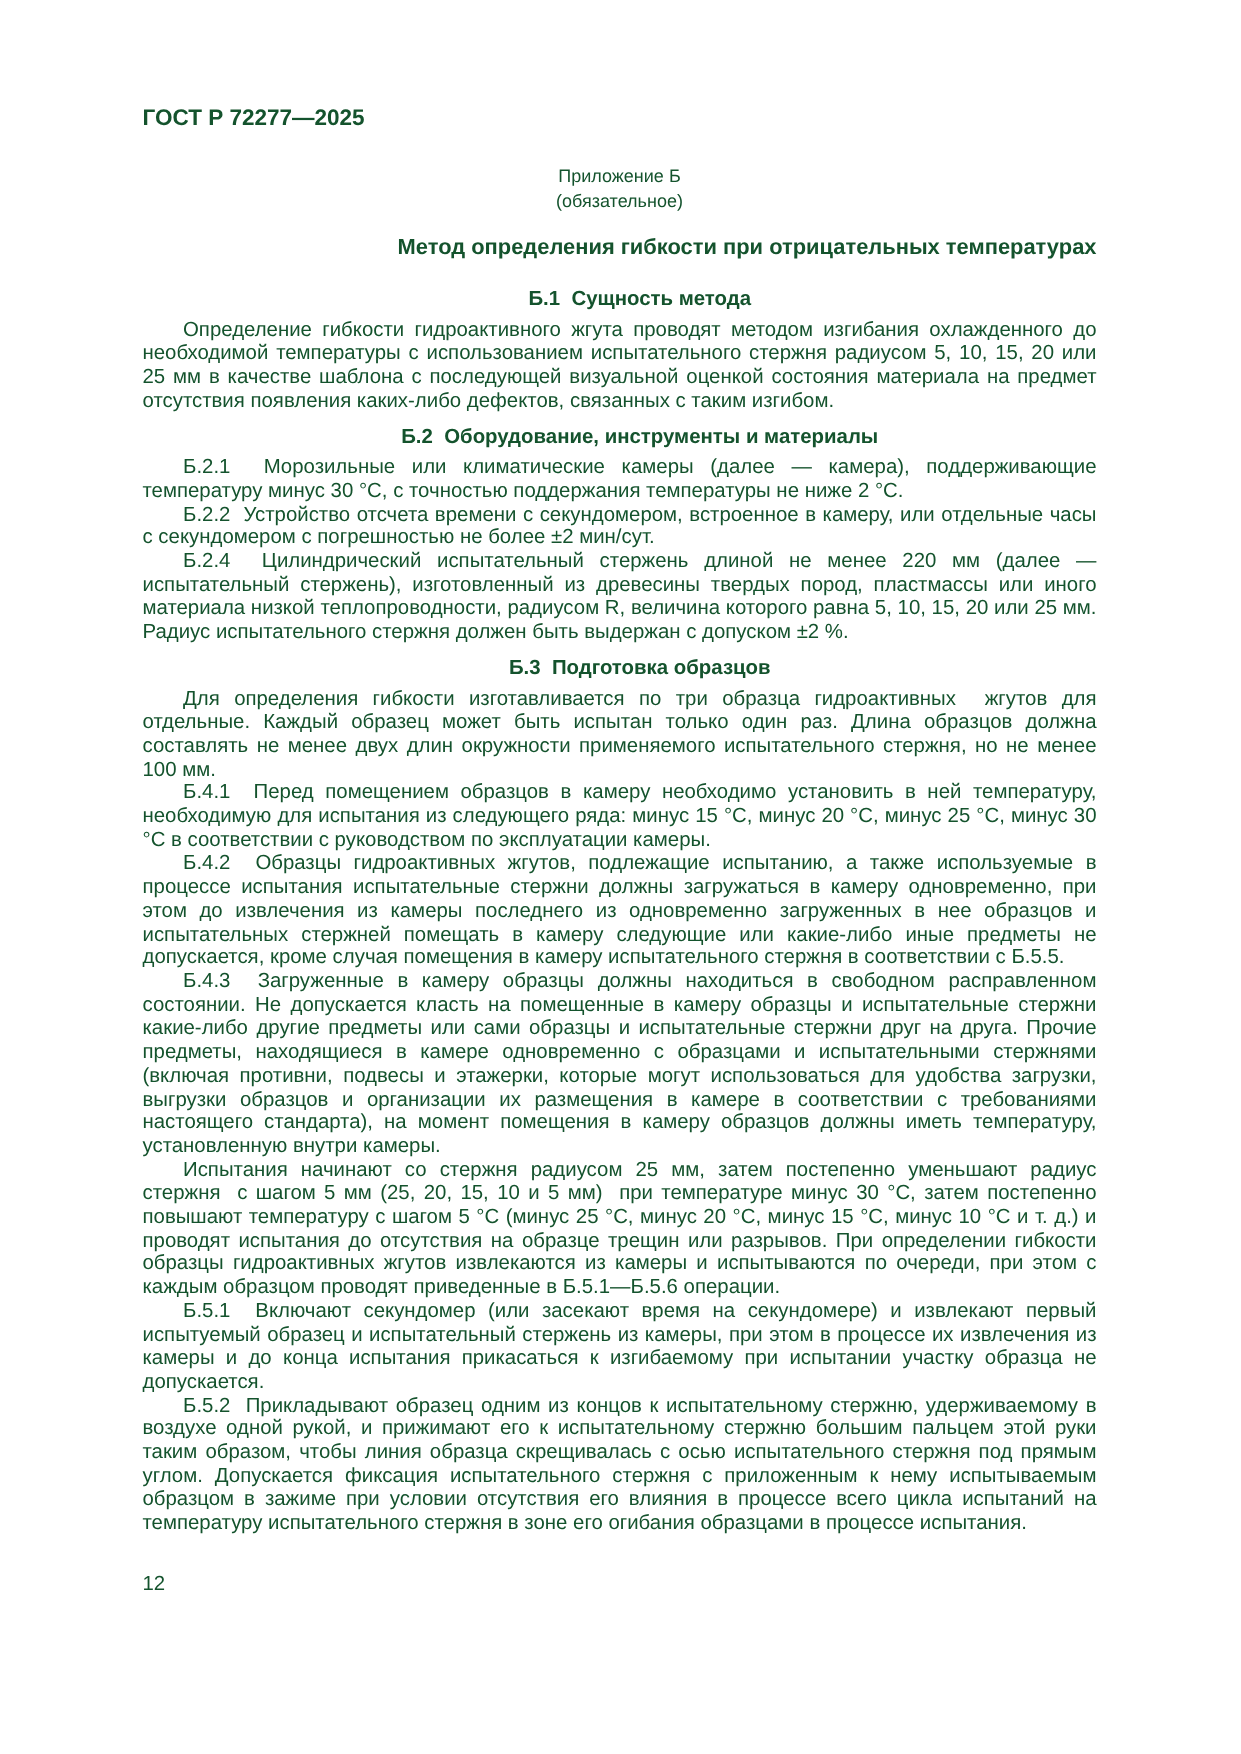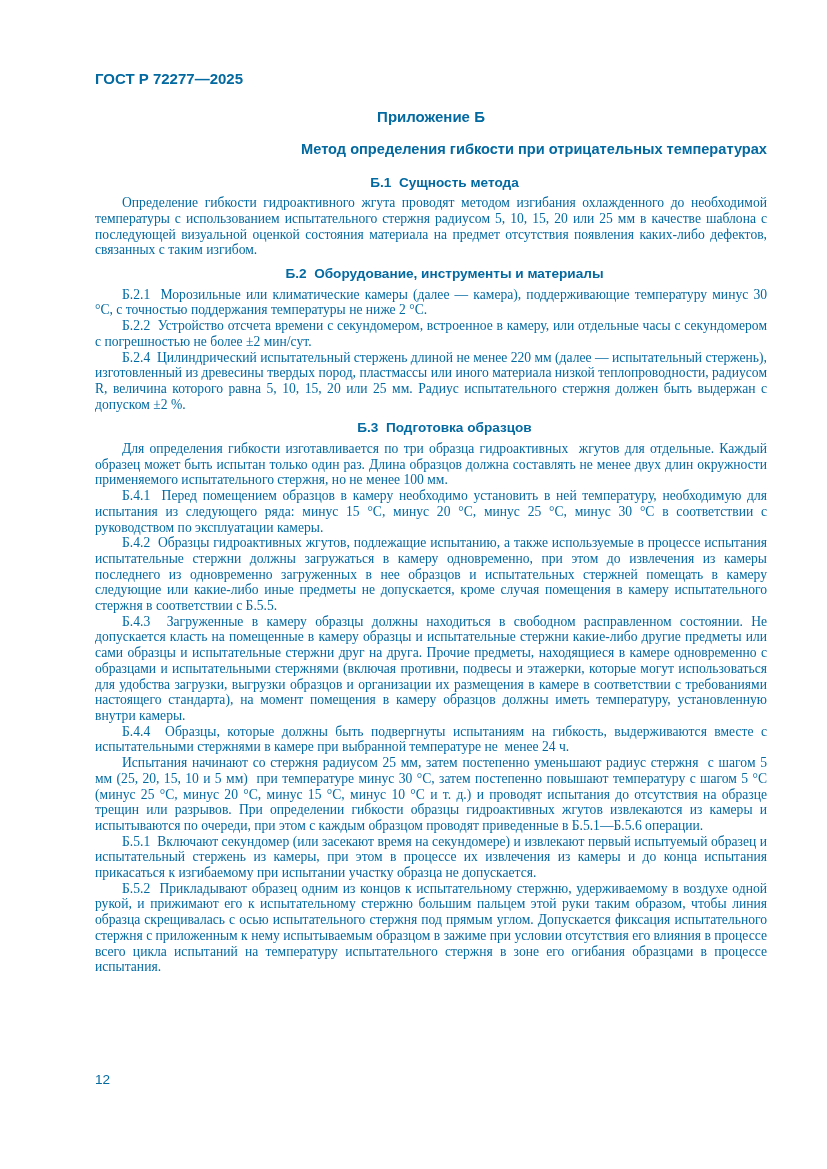--- a/index.html
+++ b/index.html
@@ -6,39 +6,39 @@
     margin: 0;
     padding: 0;
     background: #ffffff;
   }
   .page {
     position: relative;
     width: 827px;
     height: 1169px;
     box-sizing: border-box;
     background: #ffffff;
-    color: #0369a1;
+    color: #14532d;
     font-family: "Liberation Sans", sans-serif;
-    padding: 70px 60px 0 95px;
+    padding: 70px 96px 0 95px;
     overflow: hidden;
   }
   .running-header {
     font-weight: bold;
     font-size: 15px;
     line-height: 18px;
     text-align: left;
   }
   .appendix-head {
     text-align: center;
     margin-top: 21px;
   }
   .appendix-label,
   .appendix-note {
-    font-weight: bold;
-    font-size: 15px;
+    font-weight: normal;
+    font-size: 12px;
     line-height: 16.5px;
   }
   .appendix-title {
     font-weight: bold;
     font-size: 14.6px;
     line-height: 17px;
     margin: 15px 0 0 0;
     text-align: right;
   }
   .content {
@@ -54,40 +54,40 @@
     margin: 8px 0 5px 0;
     text-indent: 27px;
     text-align: center;
     white-space: pre-wrap;
   }
   .para {
     margin: 0;
     text-indent: 27px;
     white-space: pre-wrap;
     hyphens: auto;
-    font-family: Liberation Serif, serif;
     -webkit-hyphens: auto;
   }
   .page-number {
     position: absolute;
     left: 95px;
-    top: 1072px;
+    top: 1048px;
     font-size: 13.6px;
     line-height: 16px;
   }
 </style>
 </head>
 <body>
 
 <div class="page">
 
   <div class="running-header">ГОСТ Р 72277—2025</div>
 
   <div class="appendix-head">
     <div class="appendix-label">Приложение Б</div>
+    <div class="appendix-note">(обязательное)</div>
     <h1 class="appendix-title">Метод определения гибкости при отрицательных температурах</h1>
   </div>
 
   <div class="content">
 
     <section>
       <h2 class="sec-heading">Б.1  Сущность метода</h2>
       <p class="para">Определение гибкости гидроактивного жгута проводят методом изгибания охлажденного до необходимой температуры с использованием испытательного стержня радиусом 5, 10, 15, 20 или 25 мм в качестве шаблона с последующей визуальной оценкой состояния материала на предмет отсутствия появления каких-либо дефектов, связанных с таким изгибом.</p>
     </section>
 
@@ -100,21 +100,20 @@
 
     <section>
       <h2 class="sec-heading">Б.3  Подготовка образцов</h2>
       <p class="para">Для определения гибкости изготавливается по три образца гидроактивных  жгутов для отдельные. Каждый образец может быть испытан только один раз. Длина образцов должна составлять не менее двух длин окружности применяемого испытательного стержня, но не менее 100 мм.</p>
     </section>
 
     <section>
       <p class="para">Б.4.1  Перед помещением образцов в камеру необходимо установить в ней температуру, необходимую для испытания из следующего ряда: минус 15 °С, минус 20 °С, минус 25 °С, минус 30 °С в соответствии с руководством по эксплуатации камеры.</p>
       <p class="para">Б.4.2  Образцы гидроактивных жгутов, подлежащие испытанию, а также используемые в процессе испытания испытательные стержни должны загружаться в камеру одновременно, при этом до извлечения из камеры последнего из одновременно загруженных в нее образцов и испытательных стержней помещать в камеру следующие или какие-либо иные предметы не допускается, кроме случая помещения в камеру испытательного стержня в соответствии с Б.5.5.</p>
       <p class="para">Б.4.3  Загруженные в камеру образцы должны находиться в свободном расправленном состоянии. Не допускается класть на помещенные в камеру образцы и испытательные стержни какие-либо другие предметы или сами образцы и испытательные стержни друг на друга. Прочие предметы, находящиеся в камере одновременно с образцами и испытательными стержнями (включая противни, подвесы и этажерки, которые могут использоваться для удобства загрузки, выгрузки образцов и организации их размещения в камере в соответствии с требованиями настоящего стандарта), на момент помещения в камеру образцов должны иметь температуру, установленную внутри камеры.</p>
-      <p class="para">Б.4.4  Образцы, которые должны быть подвергнуты испытаниям на гибкость, выдерживаются вместе с испытательными стержнями в камере при выбранной температуре не  менее 24 ч.</p>
     </section>
 
     <section>
       <p class="para">Испытания начинают со стержня радиусом 25 мм, затем постепенно уменьшают радиус стержня  с шагом 5 мм (25, 20, 15, 10 и 5 мм)  при температуре минус 30 °С, затем постепенно повышают температуру с шагом 5 °С (минус 25 °С, минус 20 °С, минус 15 °С, минус 10 °С и т. д.) и проводят испытания до отсутствия на образце трещин или разрывов. При определении гибкости образцы гидроактивных жгутов извлекаются из камеры и испытываются по очереди, при этом с каждым образцом проводят приведенные в Б.5.1—Б.5.6 операции.</p>
       <p class="para">Б.5.1  Включают секундомер (или засекают время на секундомере) и извлекают первый испытуемый образец и испытательный стержень из камеры, при этом в процессе их извлечения из камеры и до конца испытания прикасаться к изгибаемому при испытании участку образца не допускается.</p>
       <p class="para">Б.5.2  Прикладывают образец одним из концов к испытательному стержню, удерживаемому в воздухе одной рукой, и прижимают его к испытательному стержню большим пальцем этой руки таким образом, чтобы линия образца скрещивалась с осью испытательного стержня под прямым углом. Допускается фиксация испытательного стержня с приложенным к нему испытываемым образцом в зажиме при условии отсутствия его влияния в процессе всего цикла испытаний на температуру испытательного стержня в зоне его огибания образцами в процессе испытания.</p>
     </section>
 
   </div>
 

